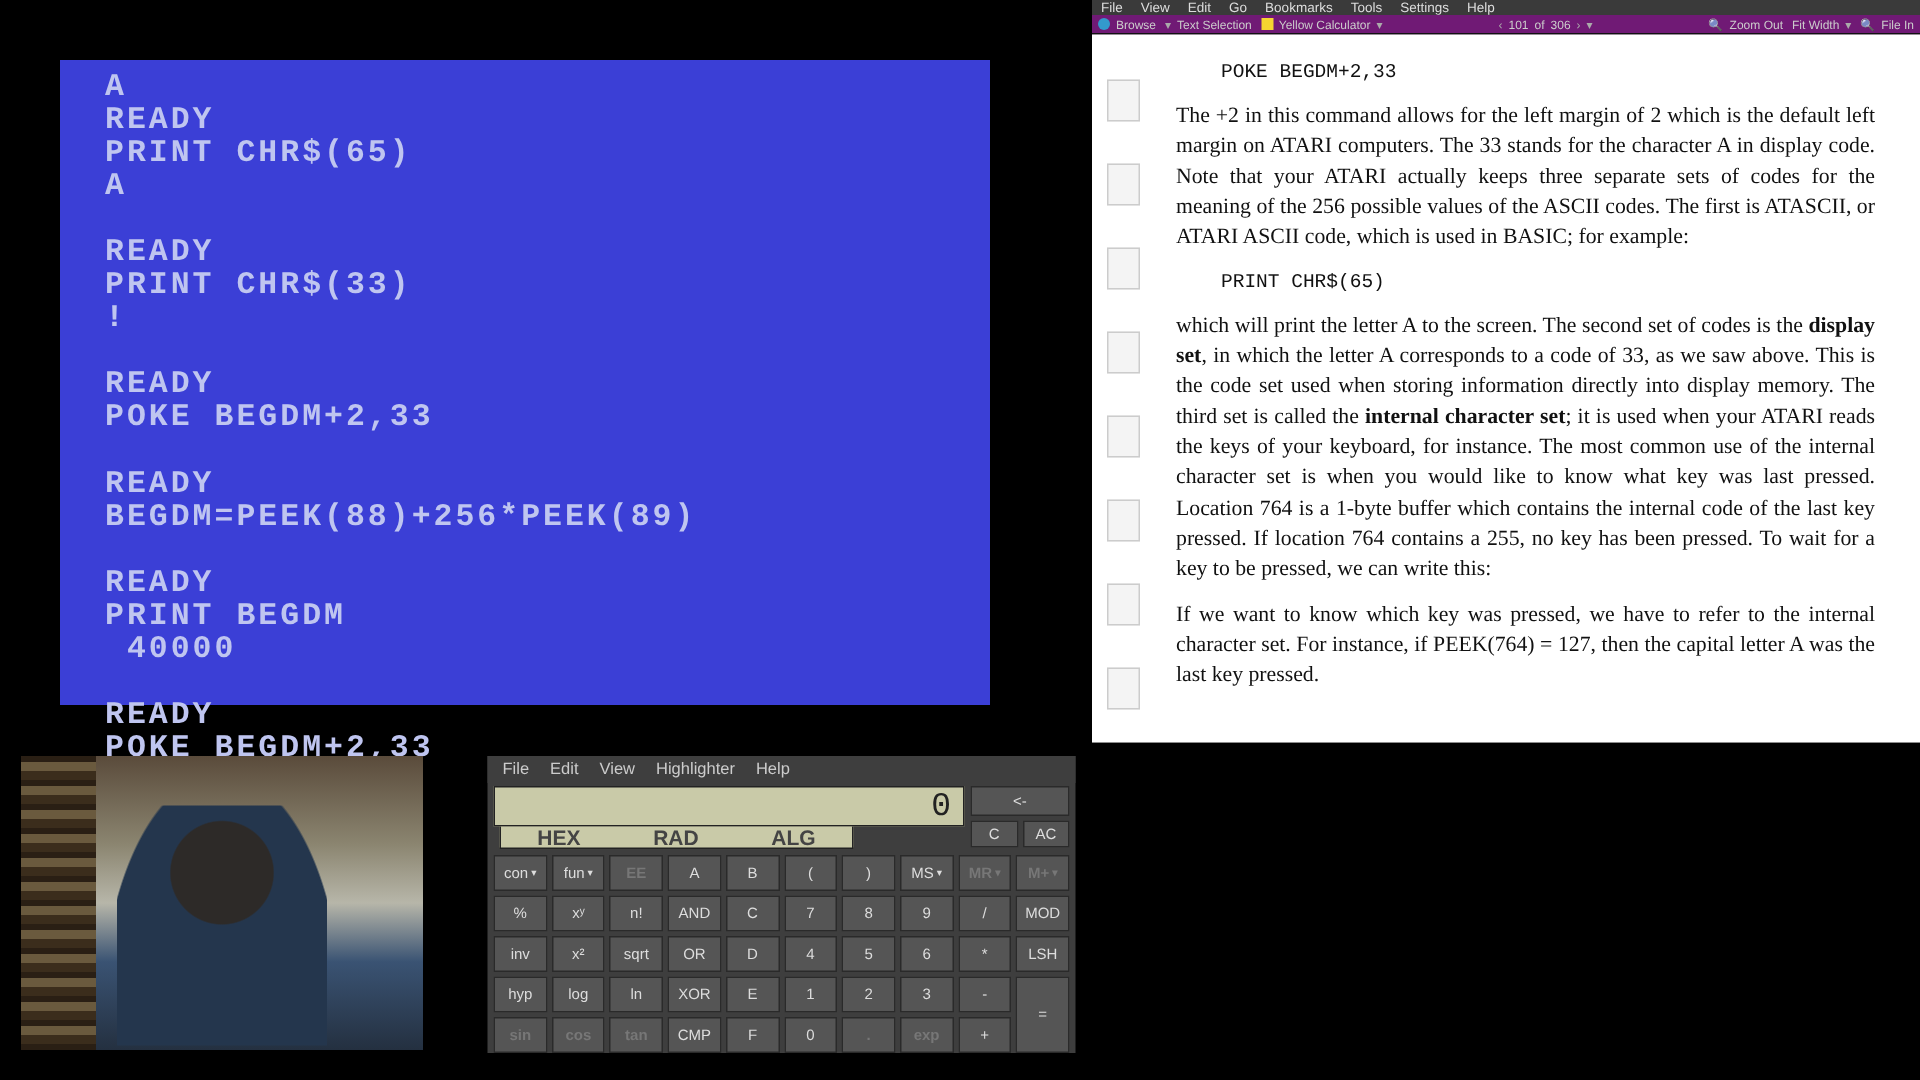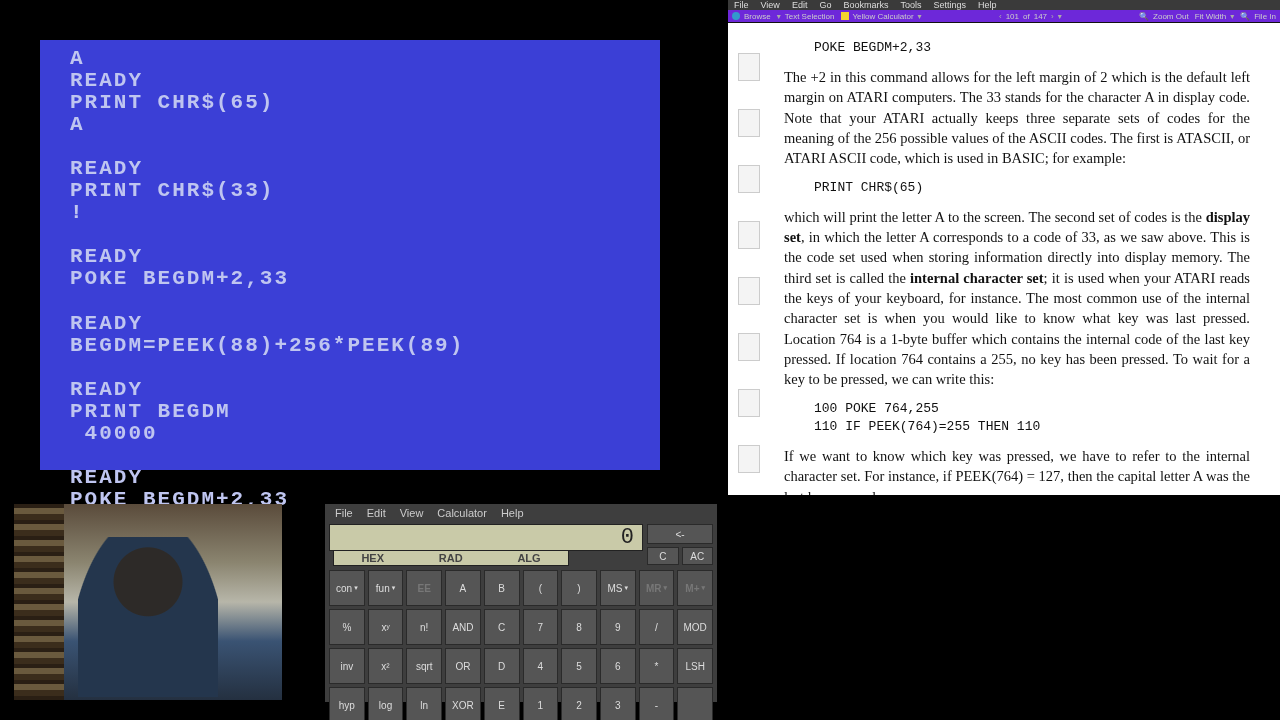--- a/index.html
+++ b/index.html
@@ -54,21 +54,21 @@
     background: #3a3a3a;
     color: #ddd;
     font-size: 9px;
     display: flex;
     gap: 12px;
     padding: 1px 6px;
     height: 10px;
     align-items: center;
   }
   .pdf-toolbar {
-    background: #6d28d9;
+    background: #701a75;
     color: #ccc;
     font-size: 8px;
     display: flex;
     align-items: center;
     gap: 6px;
     padding: 1px 4px;
     height: 13px;
     border-bottom: 1px solid #111;
   }
   .pdf-toolbar .group { display: flex; align-items: center; gap: 4px; }
@@ -164,36 +164,36 @@
     flex-direction: column;
     justify-content: center;
   }
   .calc-mode-row {
     background: #c9caa8;
     height: 15px;
     margin: 0 74px 2px 4px;
     display: flex;
     justify-content: space-around;
     align-items: center;
-    font-size: 11px;
+    font-size: 14px;
     font-weight: bold;
     color: #444;
     border: 1px solid #222;
     border-top: none;
   }
   .calc-btn {
     background: #555;
     border: 1px solid #2a2a2a;
     color: #ddd;
     font-size: 10px;
     display: flex;
     align-items: center;
     justify-content: center;
     cursor: pointer;
-    height: 36px;
+    height: 24px;
   }
   .calc-btn.dim { color: #777; font-weight: bold; }
   .calc-sidecol { width: 66px; display: flex; flex-direction: column; gap: 3px; }
   .calc-grid {
     display: grid;
     grid-template-columns: repeat(10, 1fr);
     gap: 3px;
     padding: 2px 4px 4px 4px;
     flex: 1;
   }
@@ -253,21 +253,21 @@
     <div class="group">
       <span class="yh"></span>
       <span>Yellow Calculator</span>
       <span class="arrow">▾</span>
     </div>
     <span class="sp"></span>
     <div class="group">
       <span class="arrow">‹</span>
       <span>101</span>
       <span>of</span>
-      <span>147</span>
+      <span>306</span>
       <span class="arrow">›</span>
       <span class="arrow">▾</span>
     </div>
     <span class="sp"></span>
     <div class="group">
       <span>🔍</span>
       <span>Zoom Out</span>
     </div>
     <div class="group">
       <span>Fit Width</span>
@@ -286,36 +286,34 @@
       <div class="thumb"></div>
       <div class="thumb"></div>
       <div class="thumb"></div>
       <div class="thumb"></div>
       <div class="thumb"></div>
     </div>
     <div class="code">POKE BEGDM+2,33</div>
     <p>The +2 in this command allows for the left margin of 2 which is the default left margin on ATARI computers. The 33 stands for the character A in display code. Note that your ATARI actually keeps three separate sets of codes for the meaning of the 256 possible values of the ASCII codes. The first is ATASCII, or ATARI ASCII code, which is used in BASIC; for example:</p>
     <div class="code">PRINT CHR$(65)</div>
     <p><span>which will print the letter A to the screen. The second set of codes is the </span><b>display set</b><span>, in which the letter A corresponds to a code of 33, as we saw above. This is the code set used when storing information directly into display memory. The third set is called the </span><b>internal character set</b><span>; it is used when your ATARI reads the keys of your keyboard, for instance. The most common use of the internal character set is when you would like to know what key was last pressed. Location 764 is a 1-byte buffer which contains the internal code of the last key pressed. If location 764 contains a 255, no key has been pressed. To wait for a key to be pressed, we can write this:</span></p>
-    <div class="code">100 POKE 764,255
-110 IF PEEK(764)=255 THEN 110</div>
     <p>If we want to know which key was pressed, we have to refer to the internal character set. For instance, if PEEK(764) = 127, then the capital letter A was the last key pressed.</p>
   </div>
 </div>
 
 <div class="cam">
   <div class="sil"></div>
 </div>
 
 <div class="calc">
   <div class="calc-menubar" id="calc-menubar">
       <span>File</span>
       <span>Edit</span>
       <span>View</span>
-      <span>Calculator</span>
+      <span>Highlighter</span>
       <span>Help</span>
     </div>
   <div class="calc-display-row">
     <div style="flex:1; display:flex; flex-direction:column;">
       <div class="calc-display">
         <span>0</span>
       </div>
       <div class="calc-mode-row">
         <span>HEX</span>
         <span>RAD</span>

